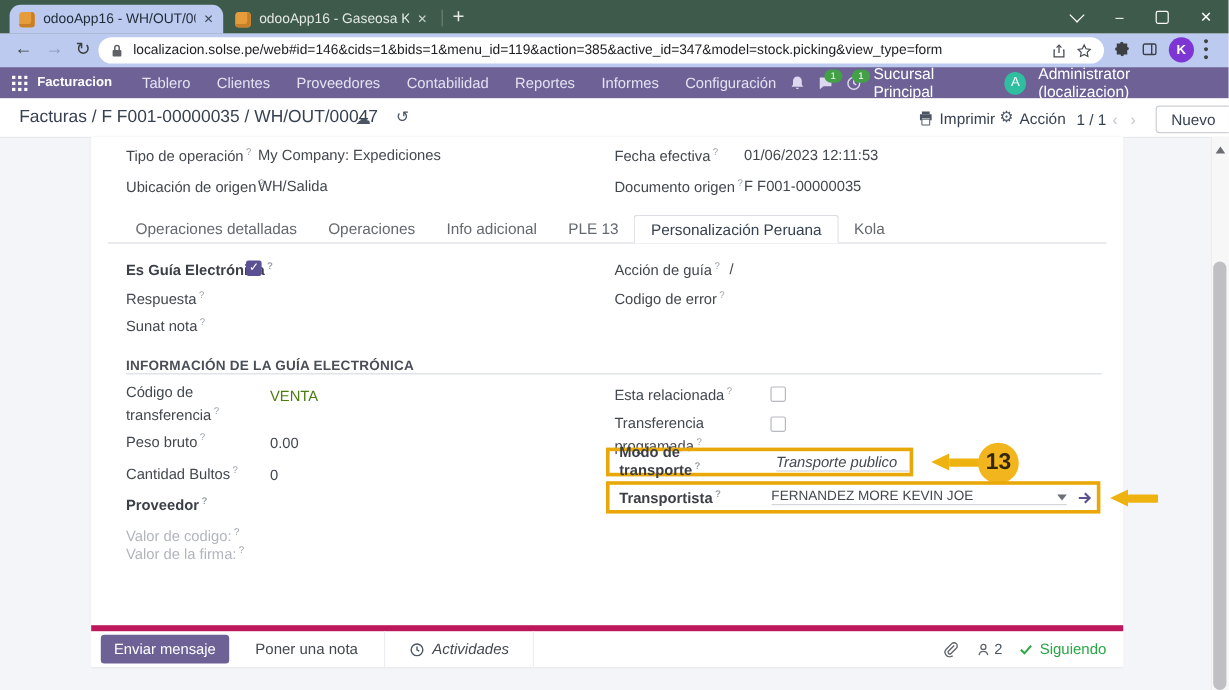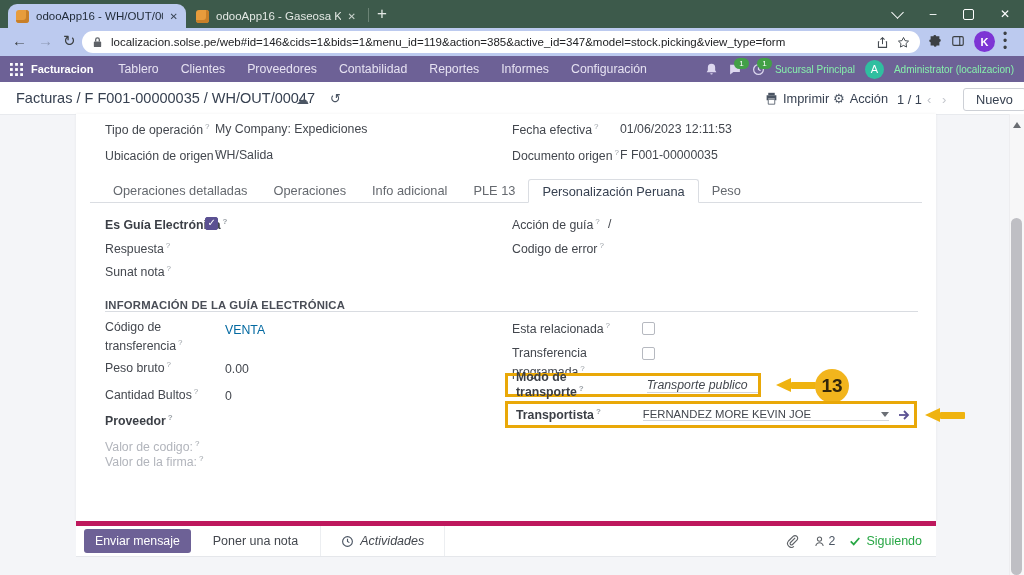--- a/index.html
+++ b/index.html
@@ -30,36 +30,36 @@
   .dots{left:1003px;top:31px;color:#3c4043;font-size:12px;letter-spacing:0;line-height:7px;text-align:center;}
   
   .onav{left:0;top:56px;width:1024px;height:26px;background:#6d6196;color:#fff;display:flex;align-items:center;}
   .onav .brand{font-size:11px;font-weight:bold;margin:0 14px 0 8px;}
   .onav .menu{font-size:12.3px;color:#e6e2f2;padding:0 11px;line-height:26px;}
   .onav-right{margin-left:auto;display:flex;align-items:center;gap:10px;padding-right:10px;}
   .nicon{position:relative;display:flex;align-items:center;}
   .nbadge{position:absolute;top:-5px;right:-7px;min-width:11px;height:11px;border-radius:6px;background:#43a047;
     color:#fff;font-size:8px;display:flex;align-items:center;justify-content:center;padding:0 2px;}
   .avatar-a{width:19px;height:19px;border-radius:50%;background:#2fbfa0;color:#fff;display:flex;align-items:center;justify-content:center;font-size:11px;}
-  .onav-right .txt{font-size:10px;color:#86efac;}
+  .onav-right .txt{font-size:13px;color:#ffffff;}
   
   .cpanel{left:0;top:82px;width:1024px;height:32px;background:#fff;border-bottom:1px solid #e8eaee;}
   .breadcrumb{left:16px;top:90px;font-size:14.5px;color:#374151;}
   .cp-ic{color:#4b5563;font-size:13px;}
   .cp-action{font-size:12.8px;color:#374151;display:flex;align-items:center;gap:5px;}
   .pagerchev{color:#c3c6cc;font-size:13px;}
   .btn-new{left:963px;top:88px;background:#fff;border:1px solid #cdd0d6;border-radius:3px;color:#374151;
     font-size:12.8px;padding:3px 12px;}
   
   .sheet{left:76px;top:114px;width:860px;height:407px;background:#fff;box-shadow:0 0 3px rgba(0,0,0,.06);}
   .lbl{font-size:12.3px;color:#43474e;}
   .lbl.b{font-weight:bold;color:#3b3f46;}
   .lbl.muted{color:#b2b5bc;}
   .val{font-size:12.3px;color:#43474e;}
-  .val.gray{color:#0369a1;}
+  .val.gray{color:#4d7c0f;}
   sup.q{font-size:8px;color:#9aa0a6;margin-left:2px;}
   .tabsline{left:90px;top:202px;width:832px;height:1px;background:#dadde2;}
   .tabs{left:100px;top:179px;height:24px;display:flex;z-index:2;}
   .otab{padding:0 13px;line-height:24px;font-size:12.8px;color:#65696f;white-space:nowrap;}
   .otab.active{background:#fff;border:1px solid #dadde2;border-bottom-color:#fff;border-radius:3px 3px 0 0;color:#374151;}
   .cb{width:13px;height:13px;border:1px solid #b6b9c0;border-radius:2px;background:#fff;box-sizing:border-box;}
   .cb.checked{background:#5b5192;border-color:#5b5192;position:relative;}
   .cb.checked::after{content:"\2713";position:absolute;left:1.5px;top:-1px;color:#fff;font-size:10px;}
   .sectitle{font-size:11.3px;font-weight:bold;color:#4a4e57;letter-spacing:.2px;}
   .secline{left:105px;top:311px;width:813px;height:1px;background:#d9dce1;}
@@ -233,21 +233,21 @@
   <div class="abs lbl" style="left:512px;top:148px;"><span>Documento origen</span><sup class="q">?</sup></div>
   <div class="abs val" style="left:620px;top:148px;">F F001-00000035</div>
 
   <div class="abs tabsline"></div>
   <div class="abs tabs">
     <span class="otab">Operaciones detalladas</span>
     <span class="otab">Operaciones</span>
     <span class="otab">Info adicional</span>
     <span class="otab">PLE 13</span>
     <span class="otab active">Personalización Peruana</span>
-    <span class="otab">Peso</span>
+    <span class="otab">Kola</span>
   </div>
 
   <div class="abs lbl b" style="left:105px;top:217px;"><span>Es Guía Electrónica</span><sup class="q">?</sup></div>
   <div class="abs cb checked" style="left:205px;top:217px;"></div>
   <div class="abs lbl" style="left:105px;top:241px;"><span>Respuesta</span><sup class="q">?</sup></div>
   <div class="abs lbl" style="left:105px;top:264px;"><span>Sunat nota</span><sup class="q">?</sup></div>
   <div class="abs lbl" style="left:512px;top:217px;"><span>Acción de guía</span><sup class="q">?</sup></div>
   <div class="abs val" style="left:608px;top:217px;">/</div>
   <div class="abs lbl" style="left:512px;top:241px;"><span>Codigo de error</span><sup class="q">?</sup></div>
 

